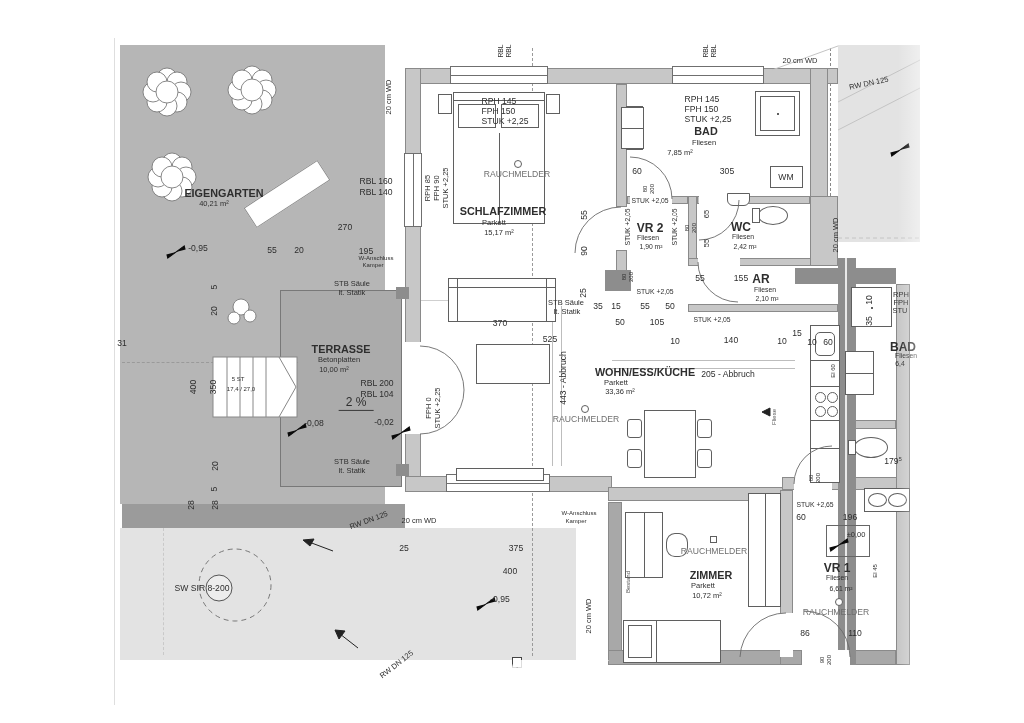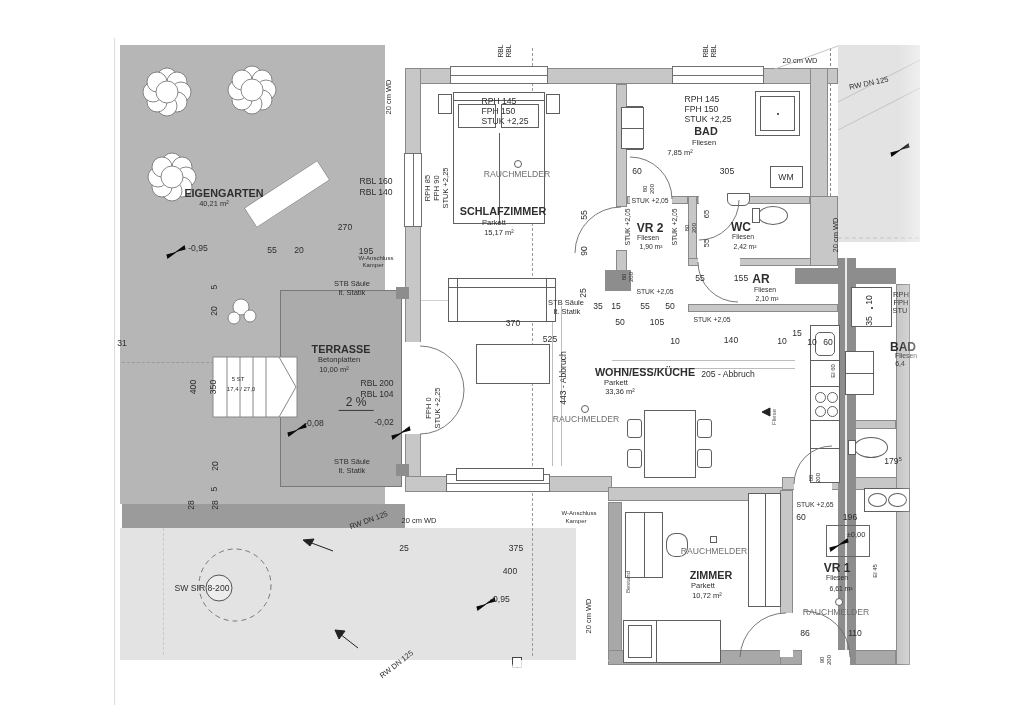--- a/index.html
+++ b/index.html
@@ -378,21 +378,21 @@
   <div class="L f6" style="left:712px;top:320px">STUK +2,05</div>
   <div class="L f7" style="left:566px;top:303px">STB Säule</div>
   <div class="L f7" style="left:567px;top:312px">lt. Statik</div>
   <div class="L f8" style="left:598px;top:306px">35</div>
   <div class="L f8" style="left:616px;top:306px">15</div>
   <div class="L f8" style="left:645px;top:306px">55</div>
   <div class="L f8" style="left:670px;top:306px">50</div>
   <div class="L f8" style="left:620px;top:322px">50</div>
   <div class="L f8" style="left:657px;top:322px">105</div>
   <div class="L f8 V" style="left:583px;top:293px">25</div>
-  <div class="L f8" style="left:513px;top:323px">370</div>
+  <div class="L f8" style="left:500px;top:323px">370</div>
   <div class="L f8" style="left:550px;top:339px">525</div>
   <div class="L f8" style="left:675px;top:341px">10</div>
   <div class="L f8" style="left:731px;top:340px">140</div>
   <div class="L f8" style="left:782px;top:341px">10</div>
   <div class="L f8" style="left:797px;top:333px">15</div>
   <div class="L f8" style="left:812px;top:342px">10</div>
   <div class="L f8" style="left:828px;top:342px;z-index:41">60</div>
 
   <div class="L f8 V" style="left:563px;top:378px">443 - Abbruch</div>
   <div class="L f7 V" style="left:434px;top:408px">

